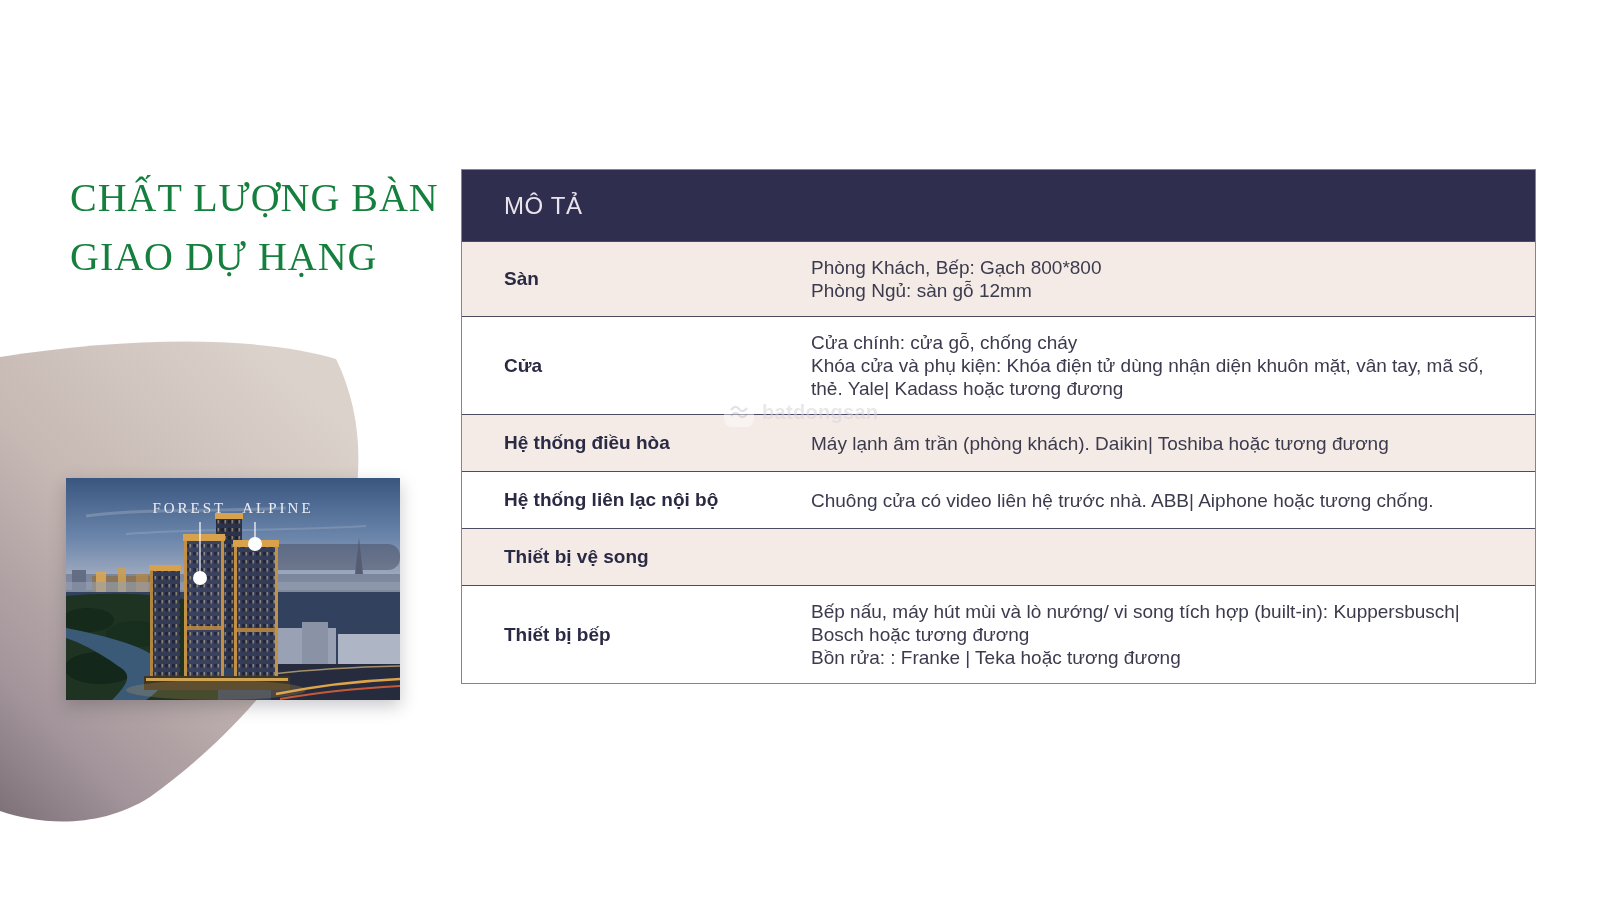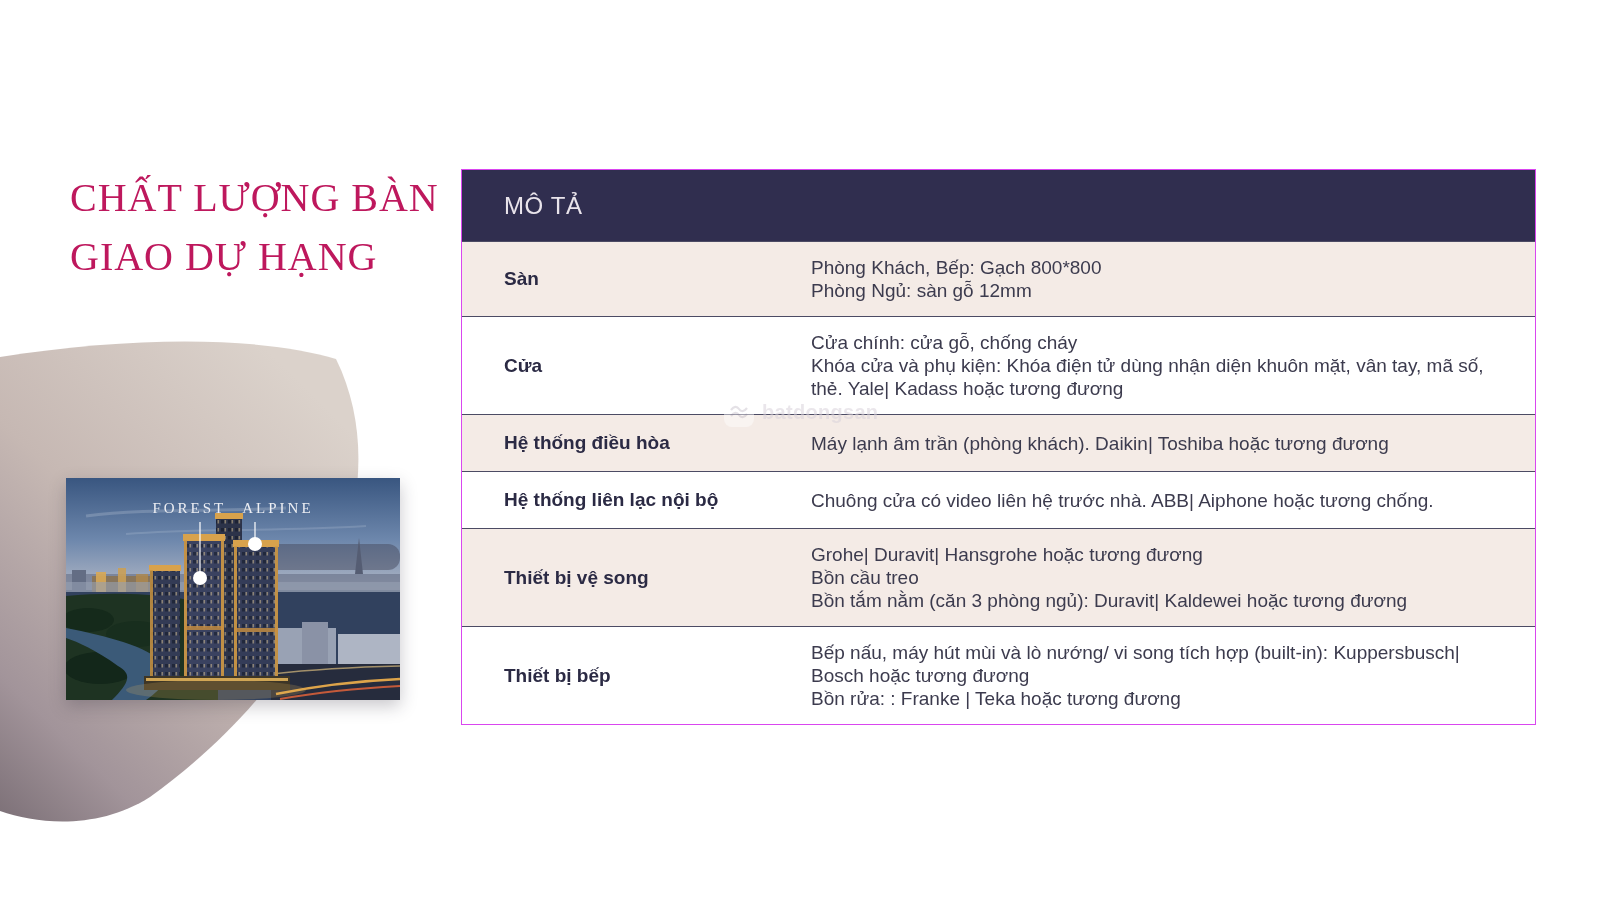--- a/index.html
+++ b/index.html
@@ -4,21 +4,21 @@
 <style>
   html,body{margin:0;padding:0;background:#fff;}
   .page{position:relative;width:1600px;height:900px;background:#ffffff;overflow:hidden;
         font-family:"Liberation Sans",sans-serif;}
 
   
   .blob{position:absolute;left:0;top:335px;width:430px;height:565px;}
 
   
   .title{position:absolute;left:70px;top:168px;font-family:"Liberation Serif",serif;
-         font-size:40px;line-height:59px;letter-spacing:1px;color:#be185d;font-weight:400;}
+         font-size:40px;line-height:59px;letter-spacing:1px;color:#15803d;font-weight:400;}
 
   
   .photo{position:absolute;left:66px;top:478px;width:334px;height:222px;
          box-shadow:0 6px 16px rgba(40,35,50,.25);overflow:hidden;background:#31415e;}
   .photo svg{display:block;}
   .photo-label{position:absolute;left:0;right:0;top:22px;display:flex;justify-content:center;gap:16px;
          font-family:"Liberation Serif",serif;font-size:15px;letter-spacing:3px;color:#eceef3;}
 
   
   .spec-table{position:absolute;left:461px;top:169px;width:1075px;border:1px solid #d946ef;box-sizing:border-box;}
@@ -162,23 +162,20 @@
           <div class="content">Máy lạnh âm trần (phòng khách). Daikin| Toshiba hoặc tương đương</div>
         </div>
 
         <div class="trow">
           <div class="col1 label">Hệ thống liên lạc nội bộ</div>
           <div class="content">Chuông cửa có video liên hệ trước nhà. ABB| Aiphone hoặc tương chống.</div>
         </div>
 
         <div class="trow">
           <div class="col1 label">Thiết bị vệ song</div>
-          <div class="content">Grohe| Duravit| Hansgrohe hoặc tương đương
-Bồn cầu treo
-Bồn tắm nằm (căn 3 phòng ngủ): Duravit| Kaldewei hoặc tương đương</div>
         </div>
 
         <div class="trow">
           <div class="col1 label">Thiết bị bếp</div>
           <div class="content">Bếp nấu, máy hút mùi và lò nướng/ vi song tích hợp (built-in): Kuppersbusch| Bosch hoặc tương đương
 Bồn rửa:  : Franke | Teka hoặc tương đương</div>
         </div>
       </div>
   </div>
 

